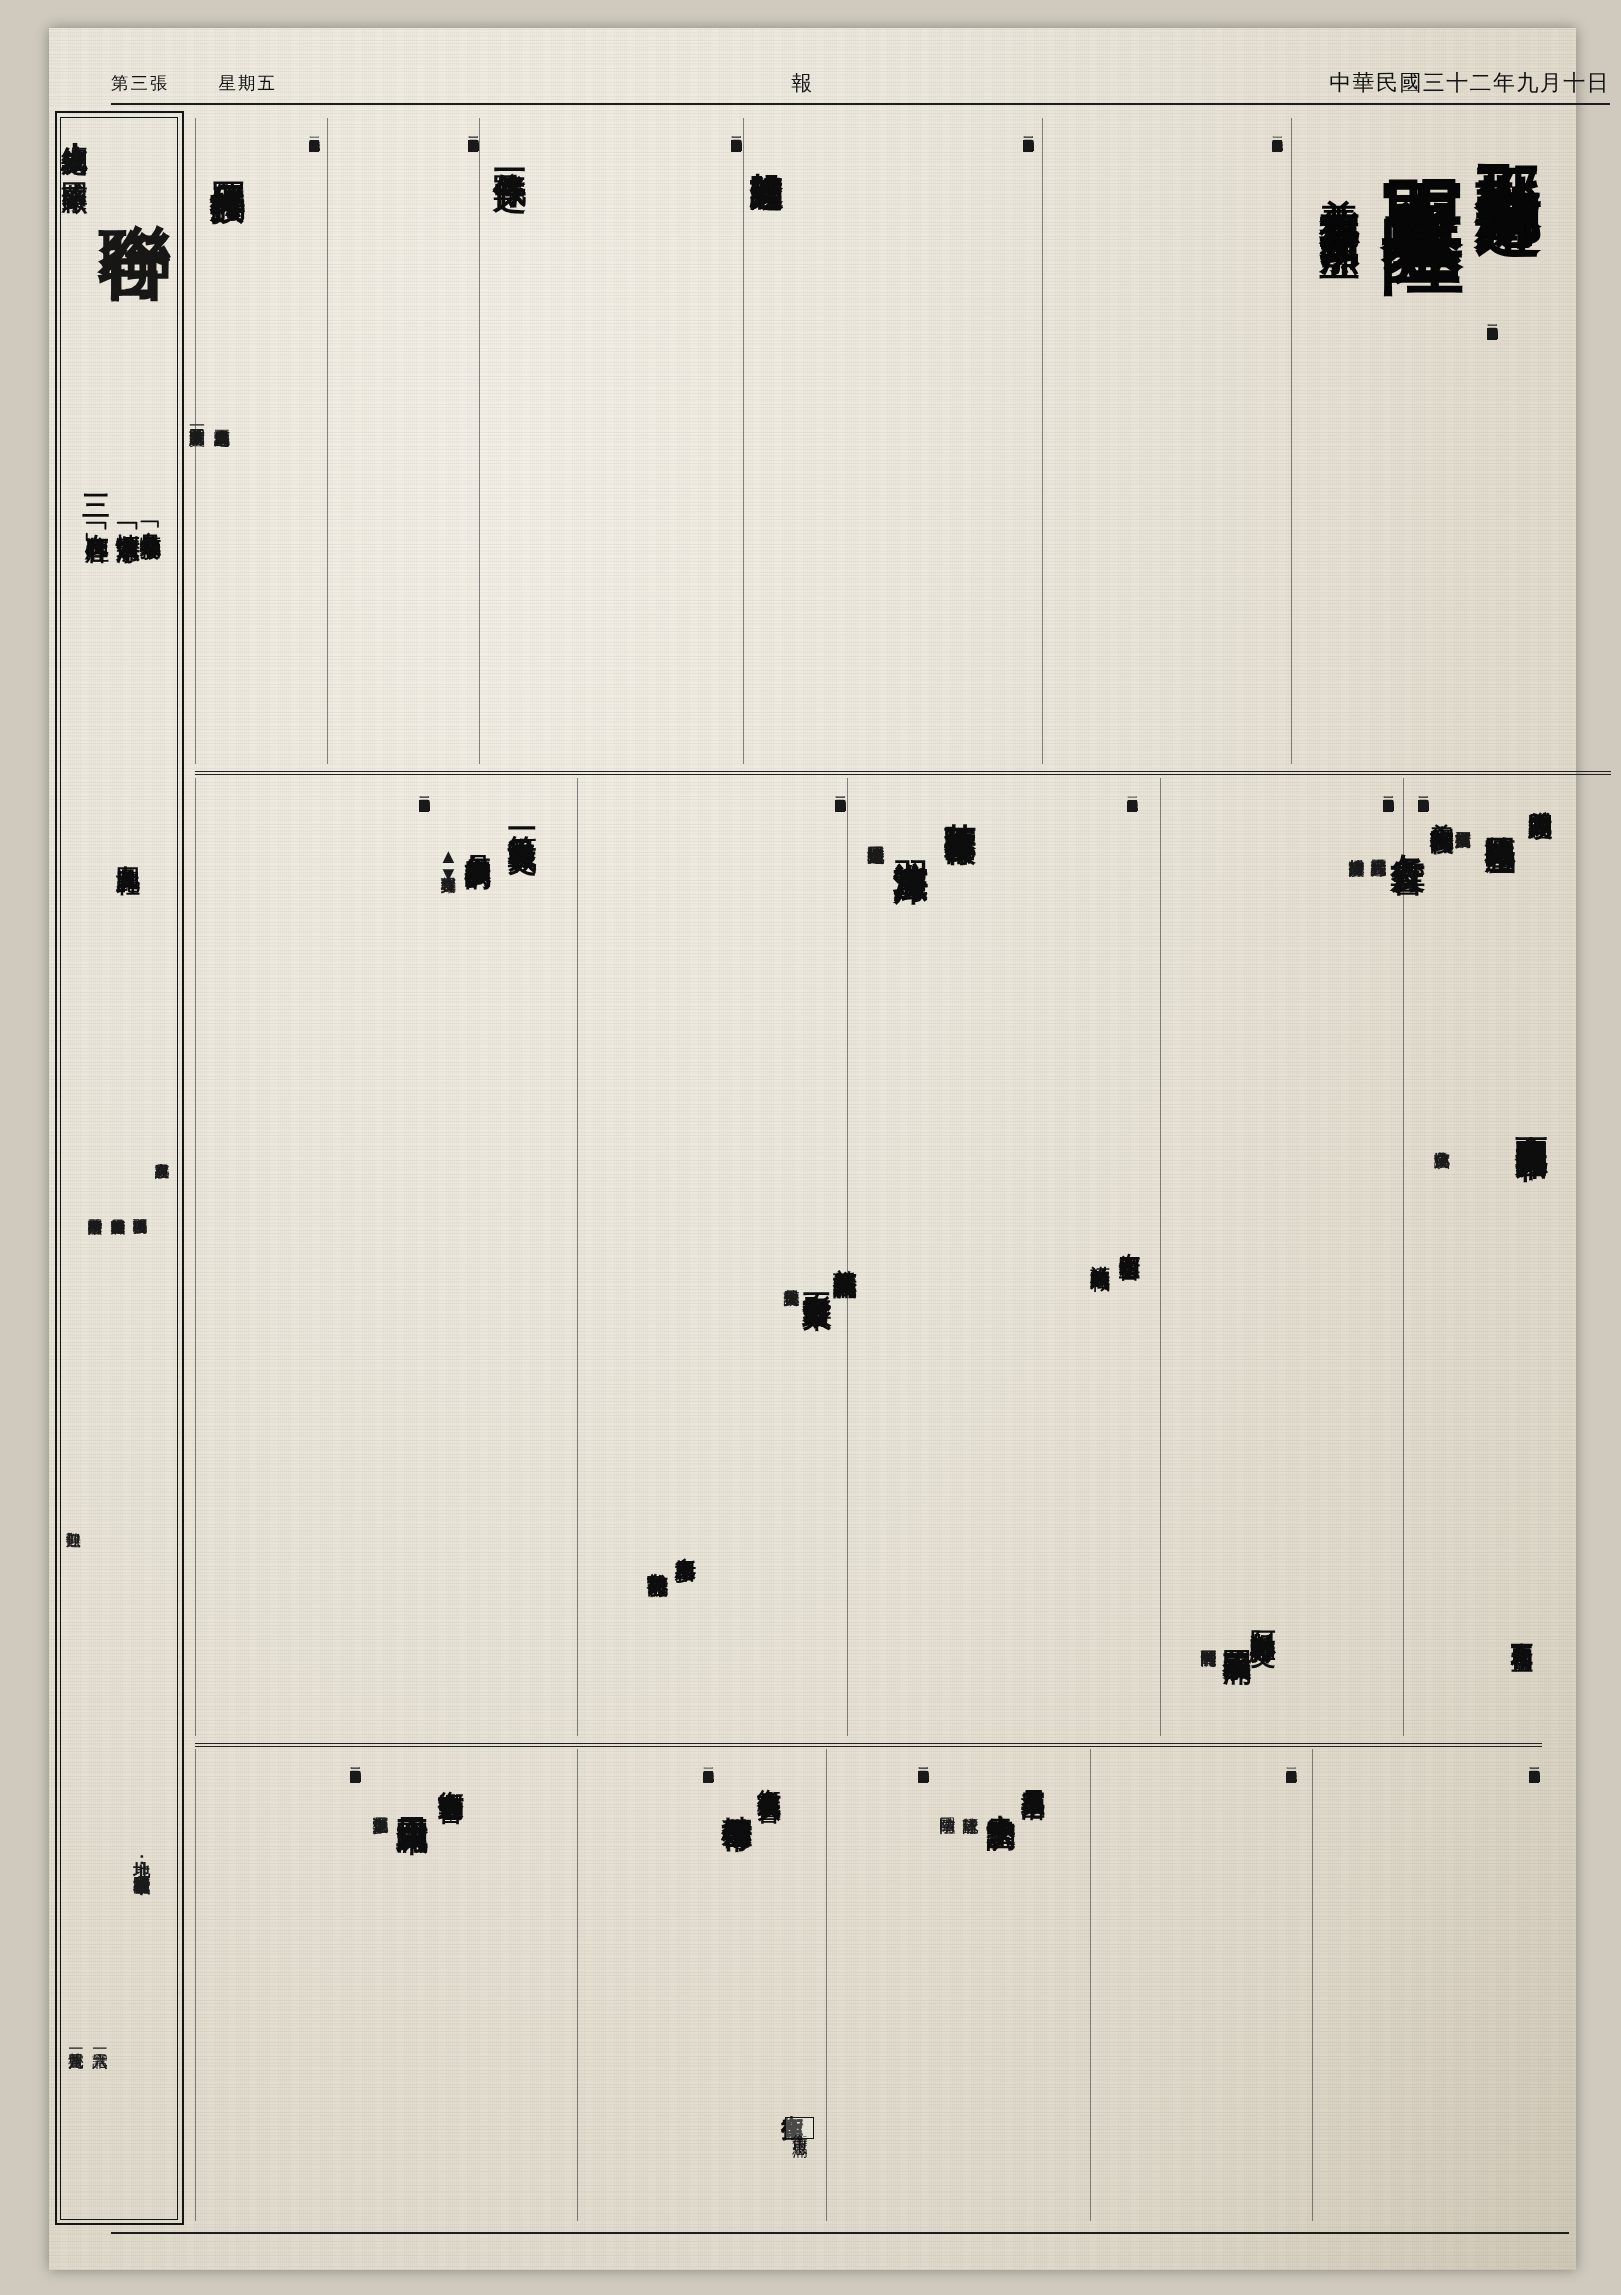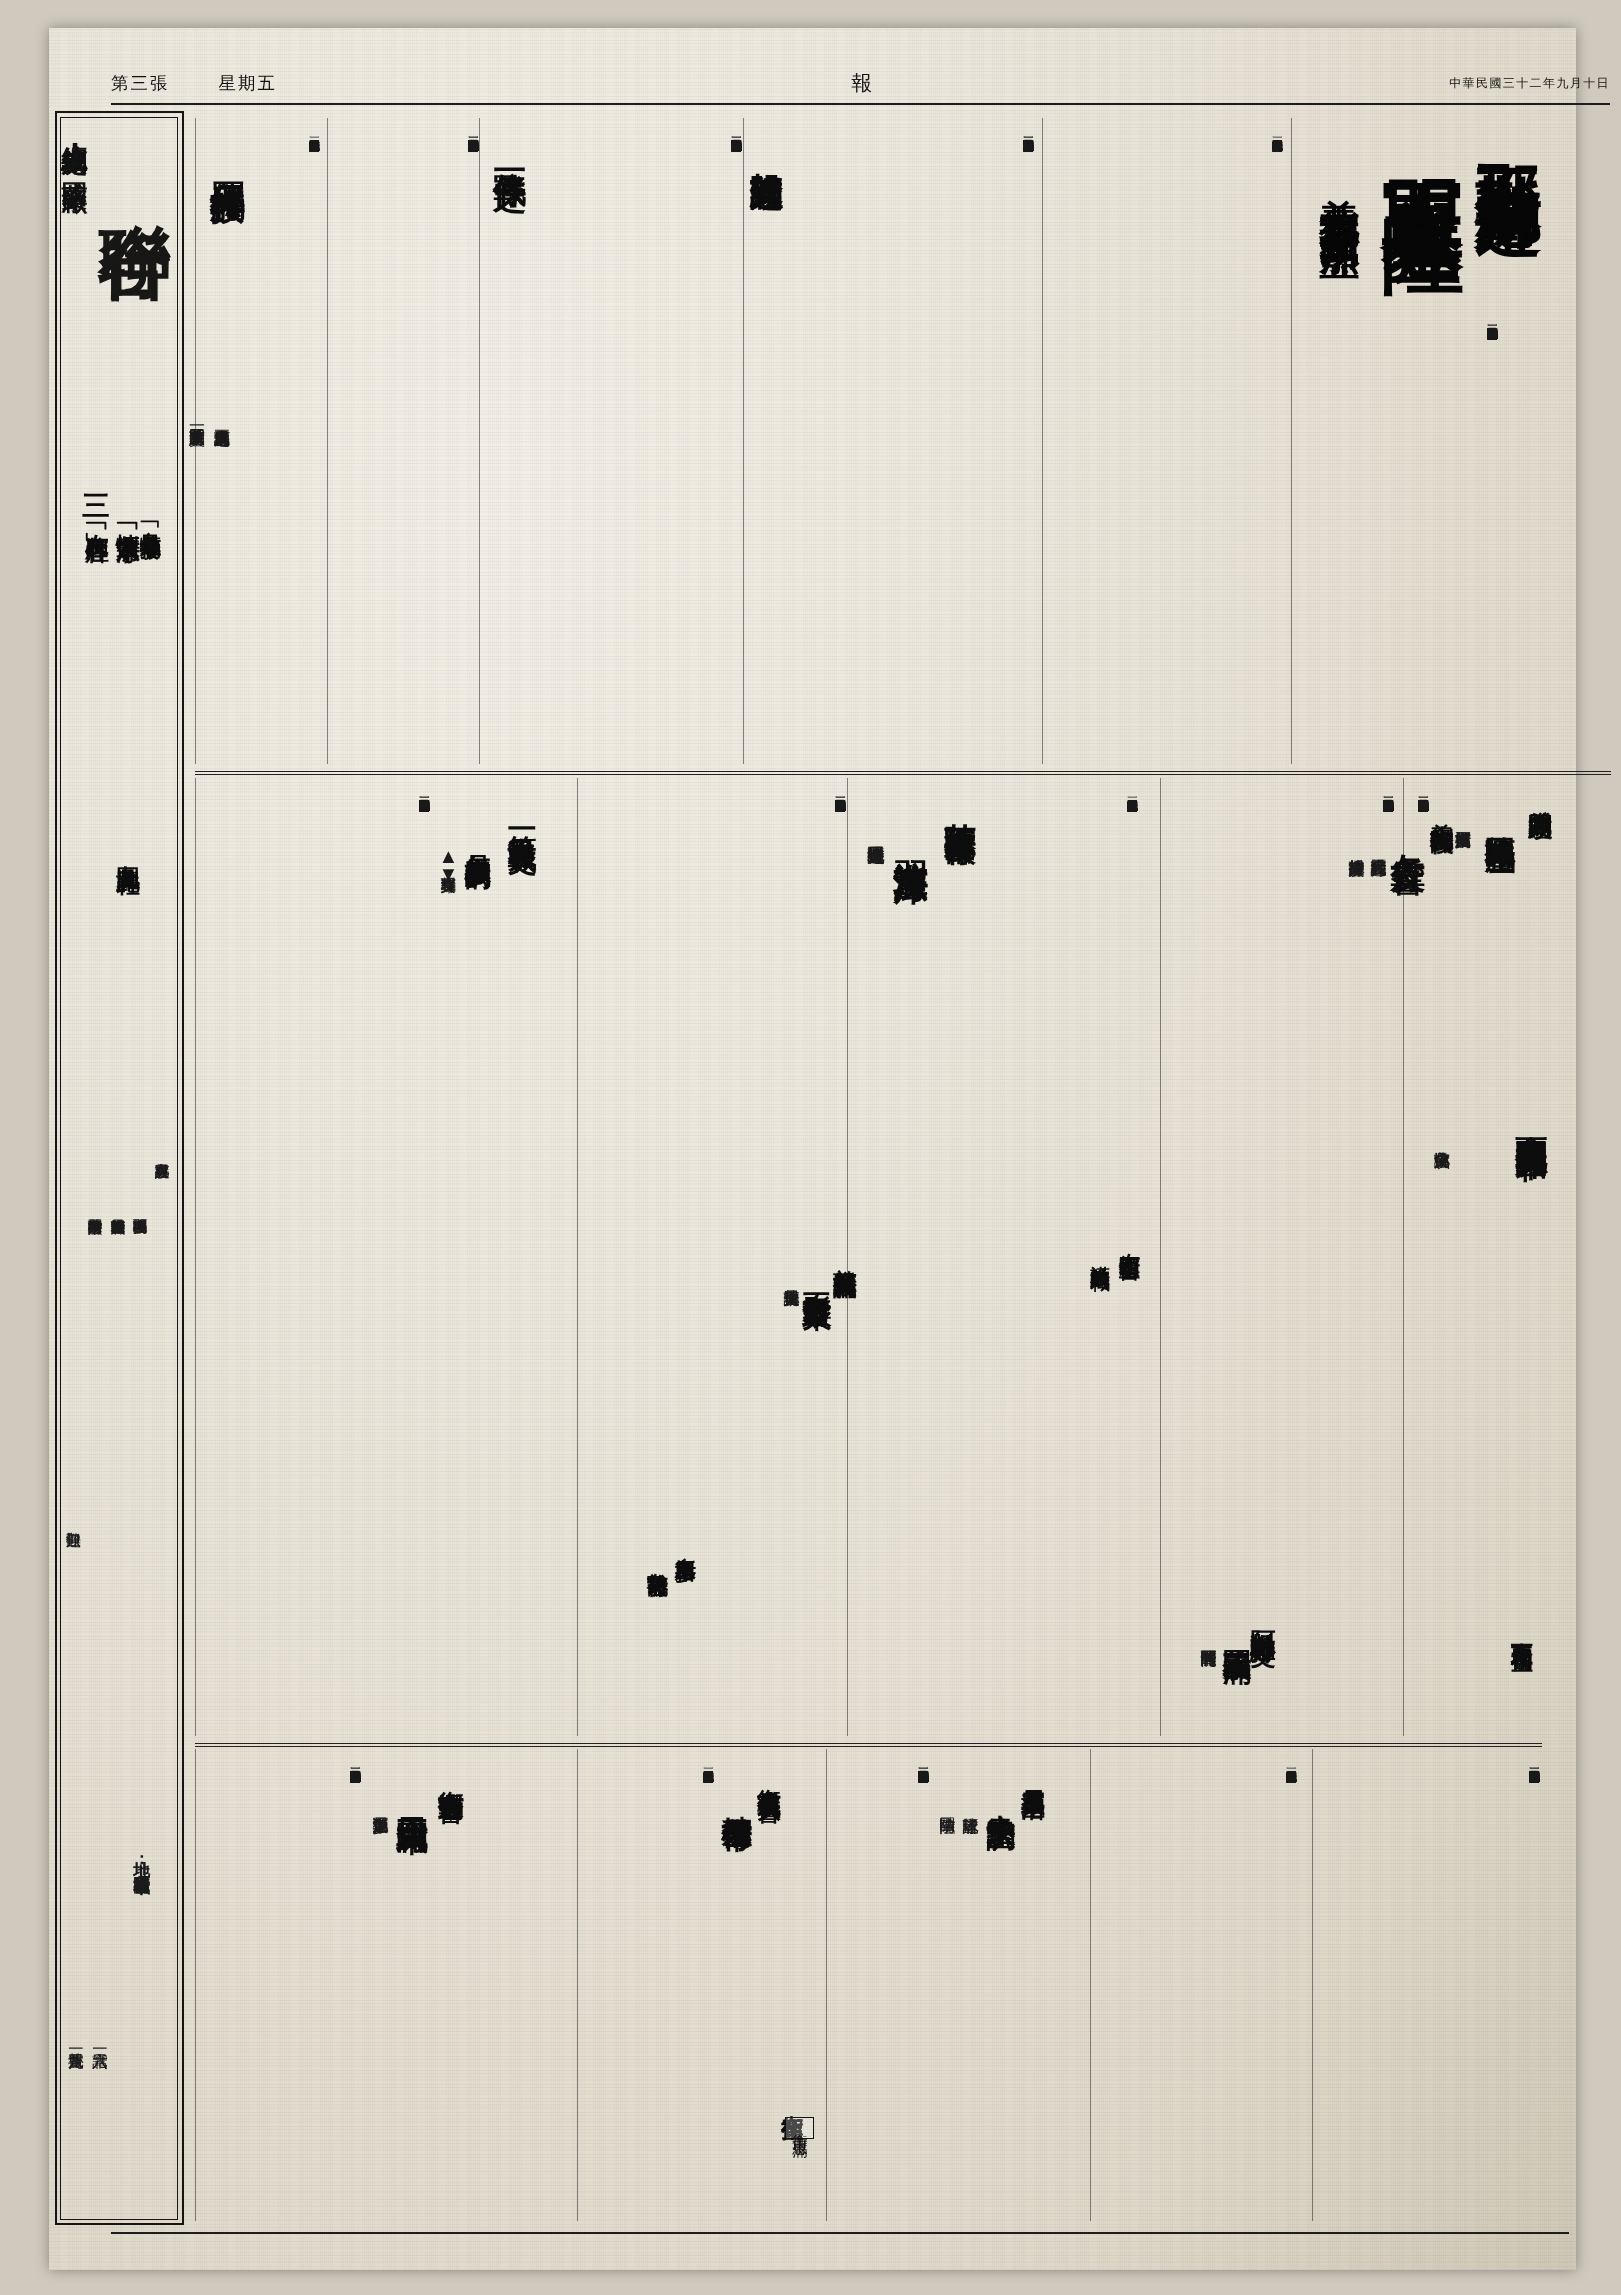--- a/index.html
+++ b/index.html
@@ -45,21 +45,21 @@
     display: flex;
     align-items: center;
     justify-content: space-between;
     font-family: "DejaVu Sans", sans-serif;
   }
   .masthead .m-left {
     display: flex; gap: 49px; align-items: flex-start;
     font-size: 17.4px; letter-spacing: 2.1px; color: #111;
   }
   .masthead .m-right {
-    font-size: 12px; letter-spacing: 1.4px; color: #111;
+    font-size: 22px; letter-spacing: 1.4px; color: #111;
   }
   .masthead .m-mid {
     font-size: 21px; color: #1a1a1a; letter-spacing: 2.8px;
   }
   .rule {
     position: absolute;
     background: #1d1d1d;
   }
   
   .vheadline {

